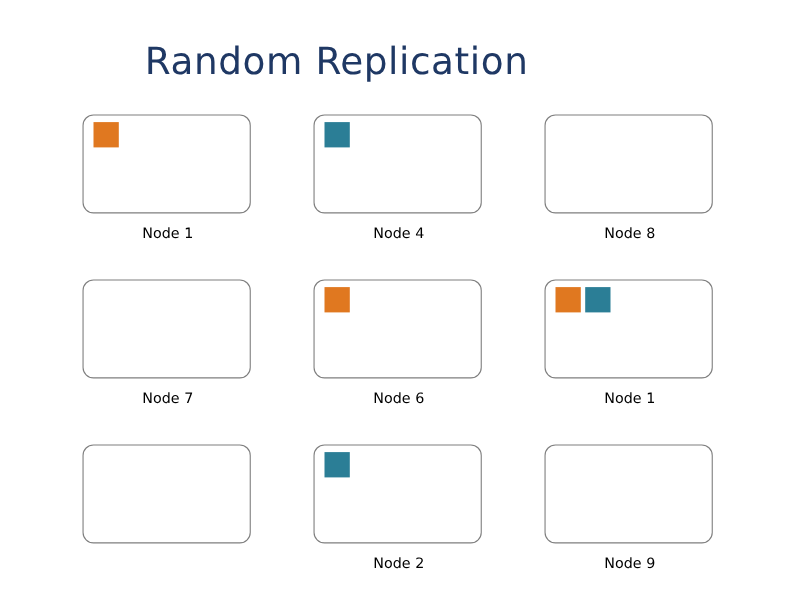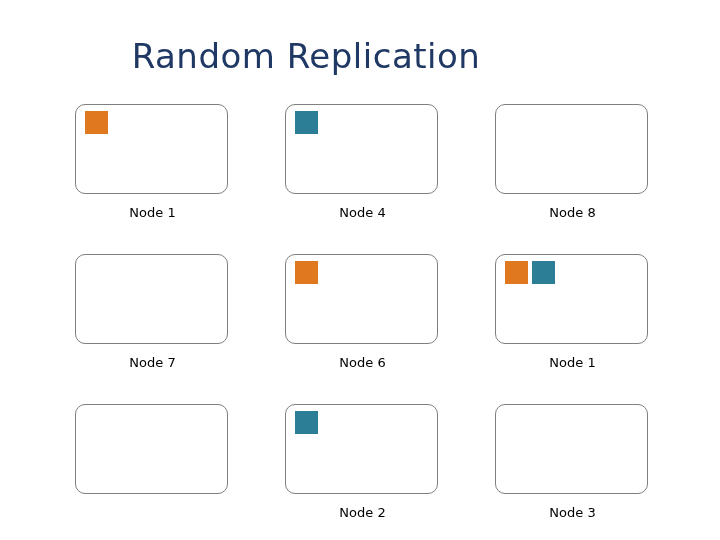--- a/index.html
+++ b/index.html
@@ -105,15 +105,15 @@
       <div class="node-box"></div>
     </div>
     <div class="node-cell" style="left: 285px; top: 300px;">
       <div class="node-box">
         <div class="chunk slot0" style="background: rgb(43, 126, 150);"></div>
       </div>
       <div class="node-label">Node 2</div>
     </div>
     <div class="node-cell" style="left: 495px; top: 300px;">
       <div class="node-box"></div>
-      <div class="node-label">Node 3</div>
+      <div class="node-label">Node 9</div>
     </div>
   </div>
 
 </body></html>

